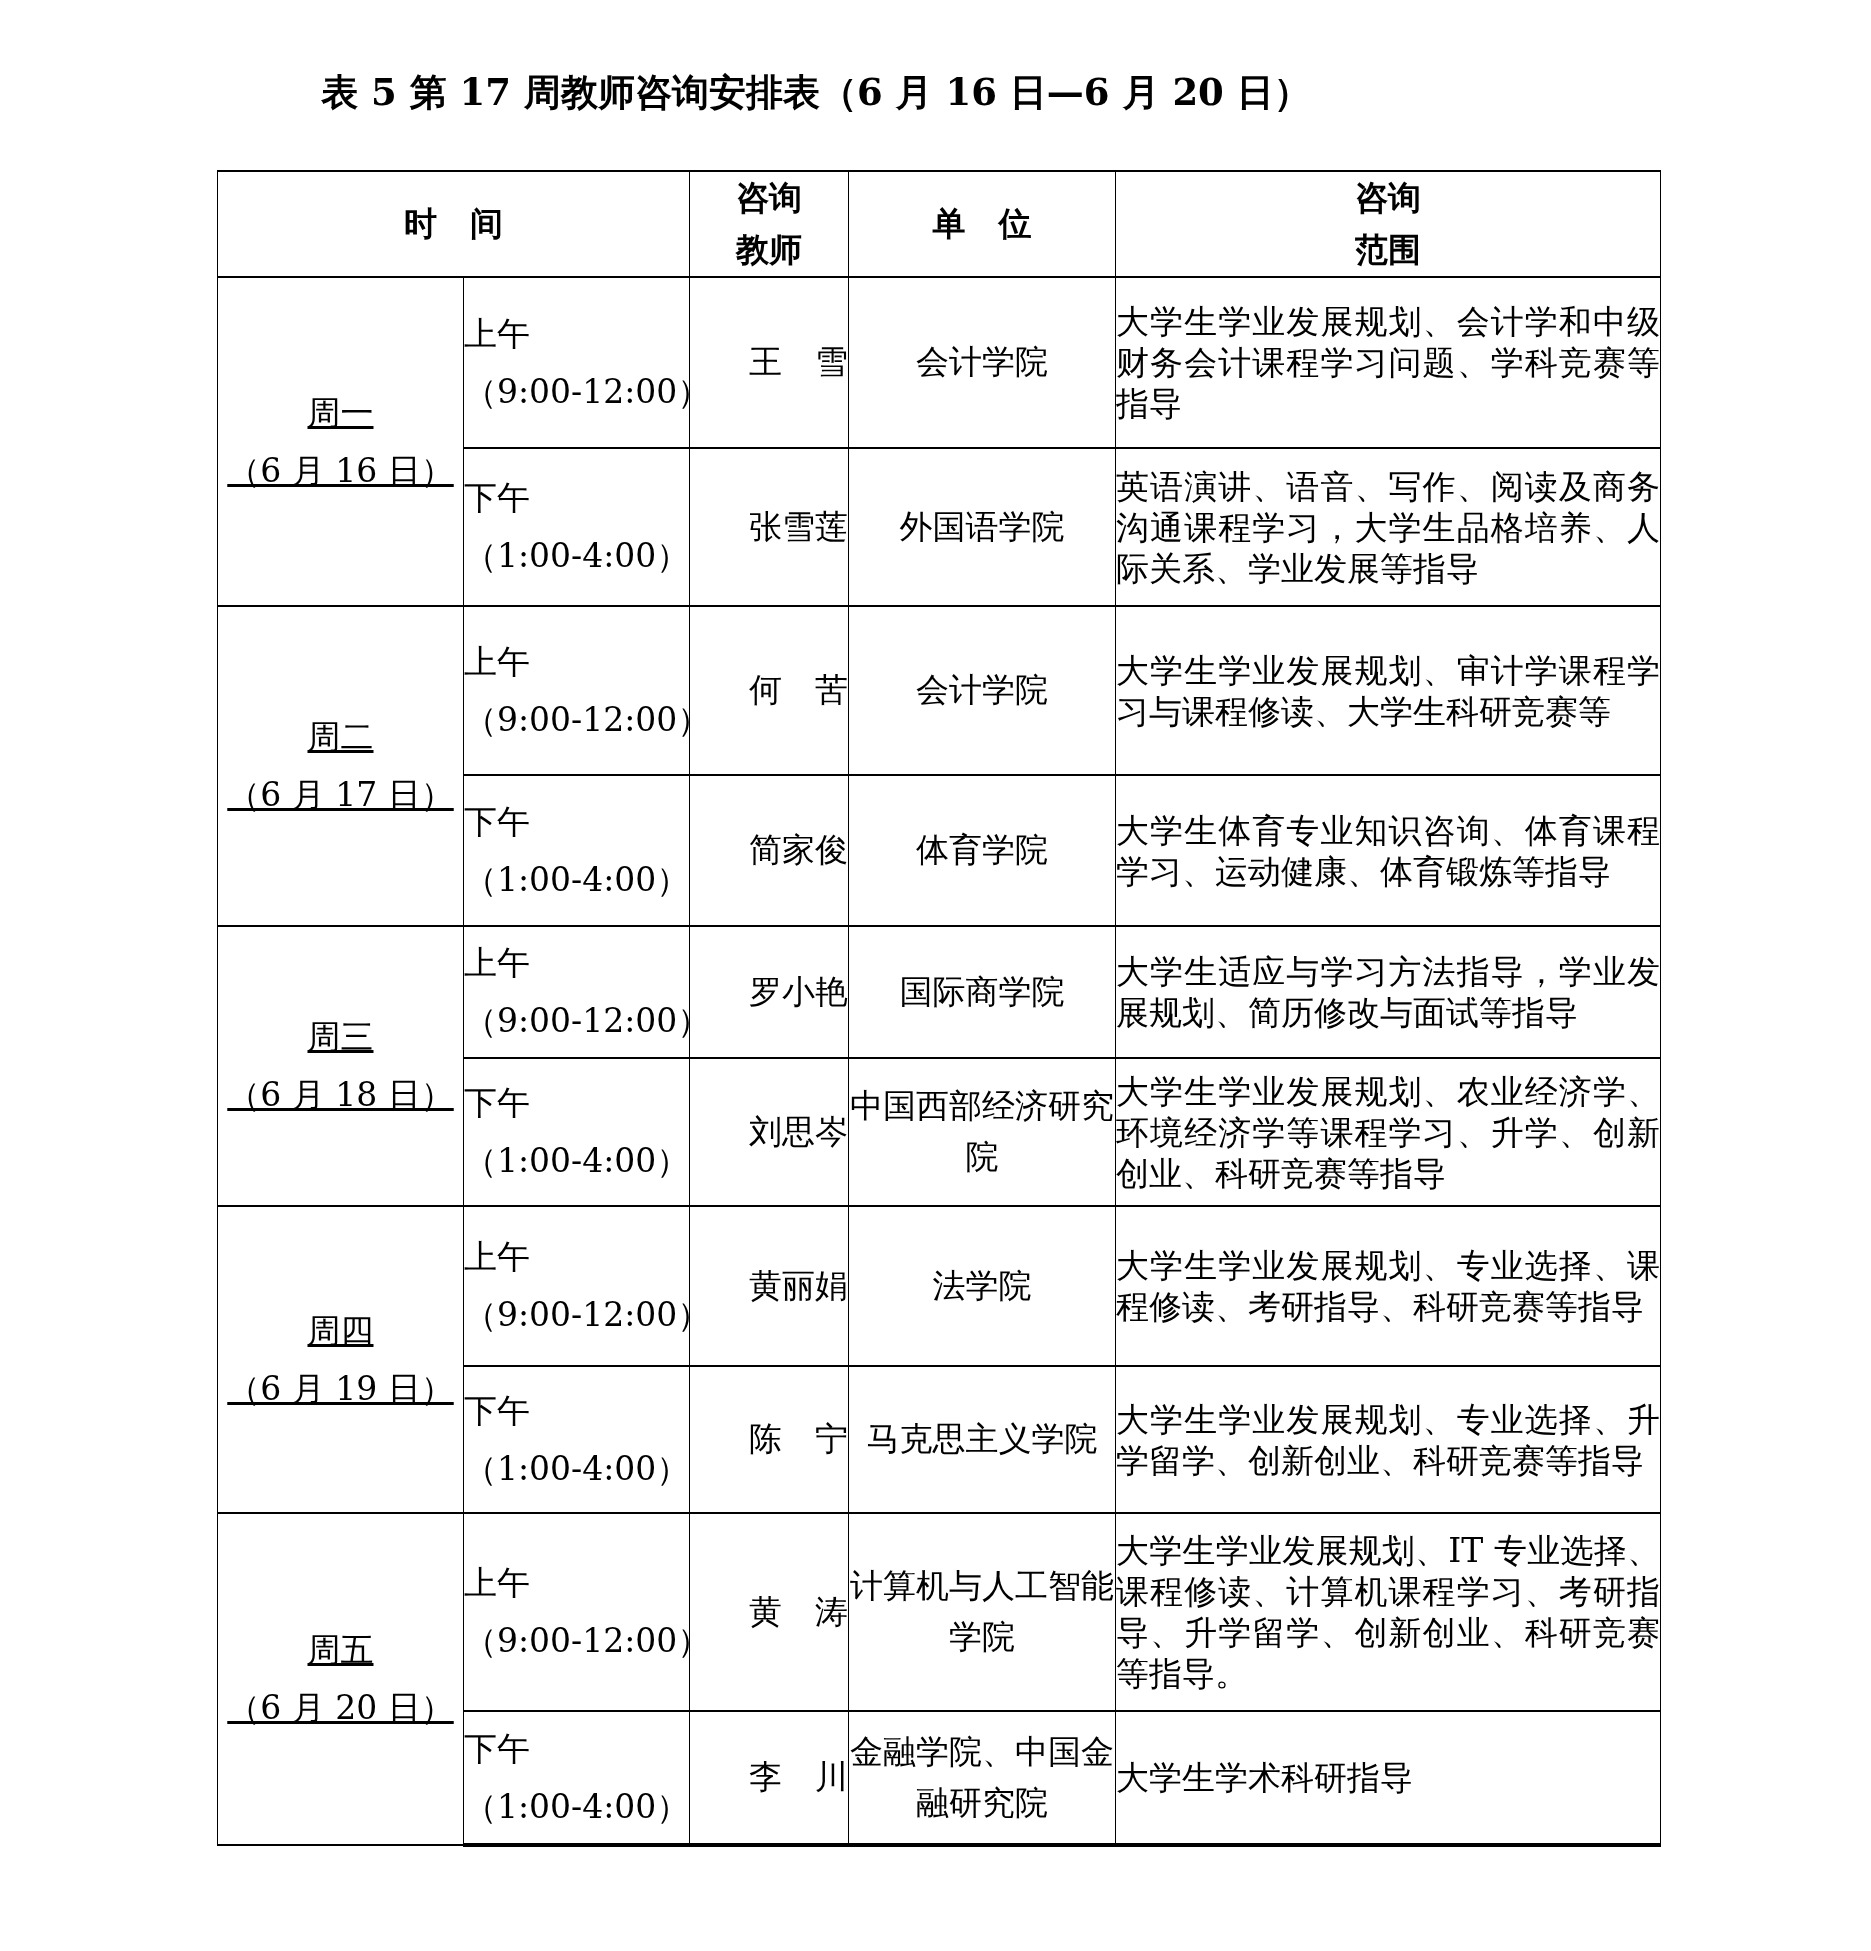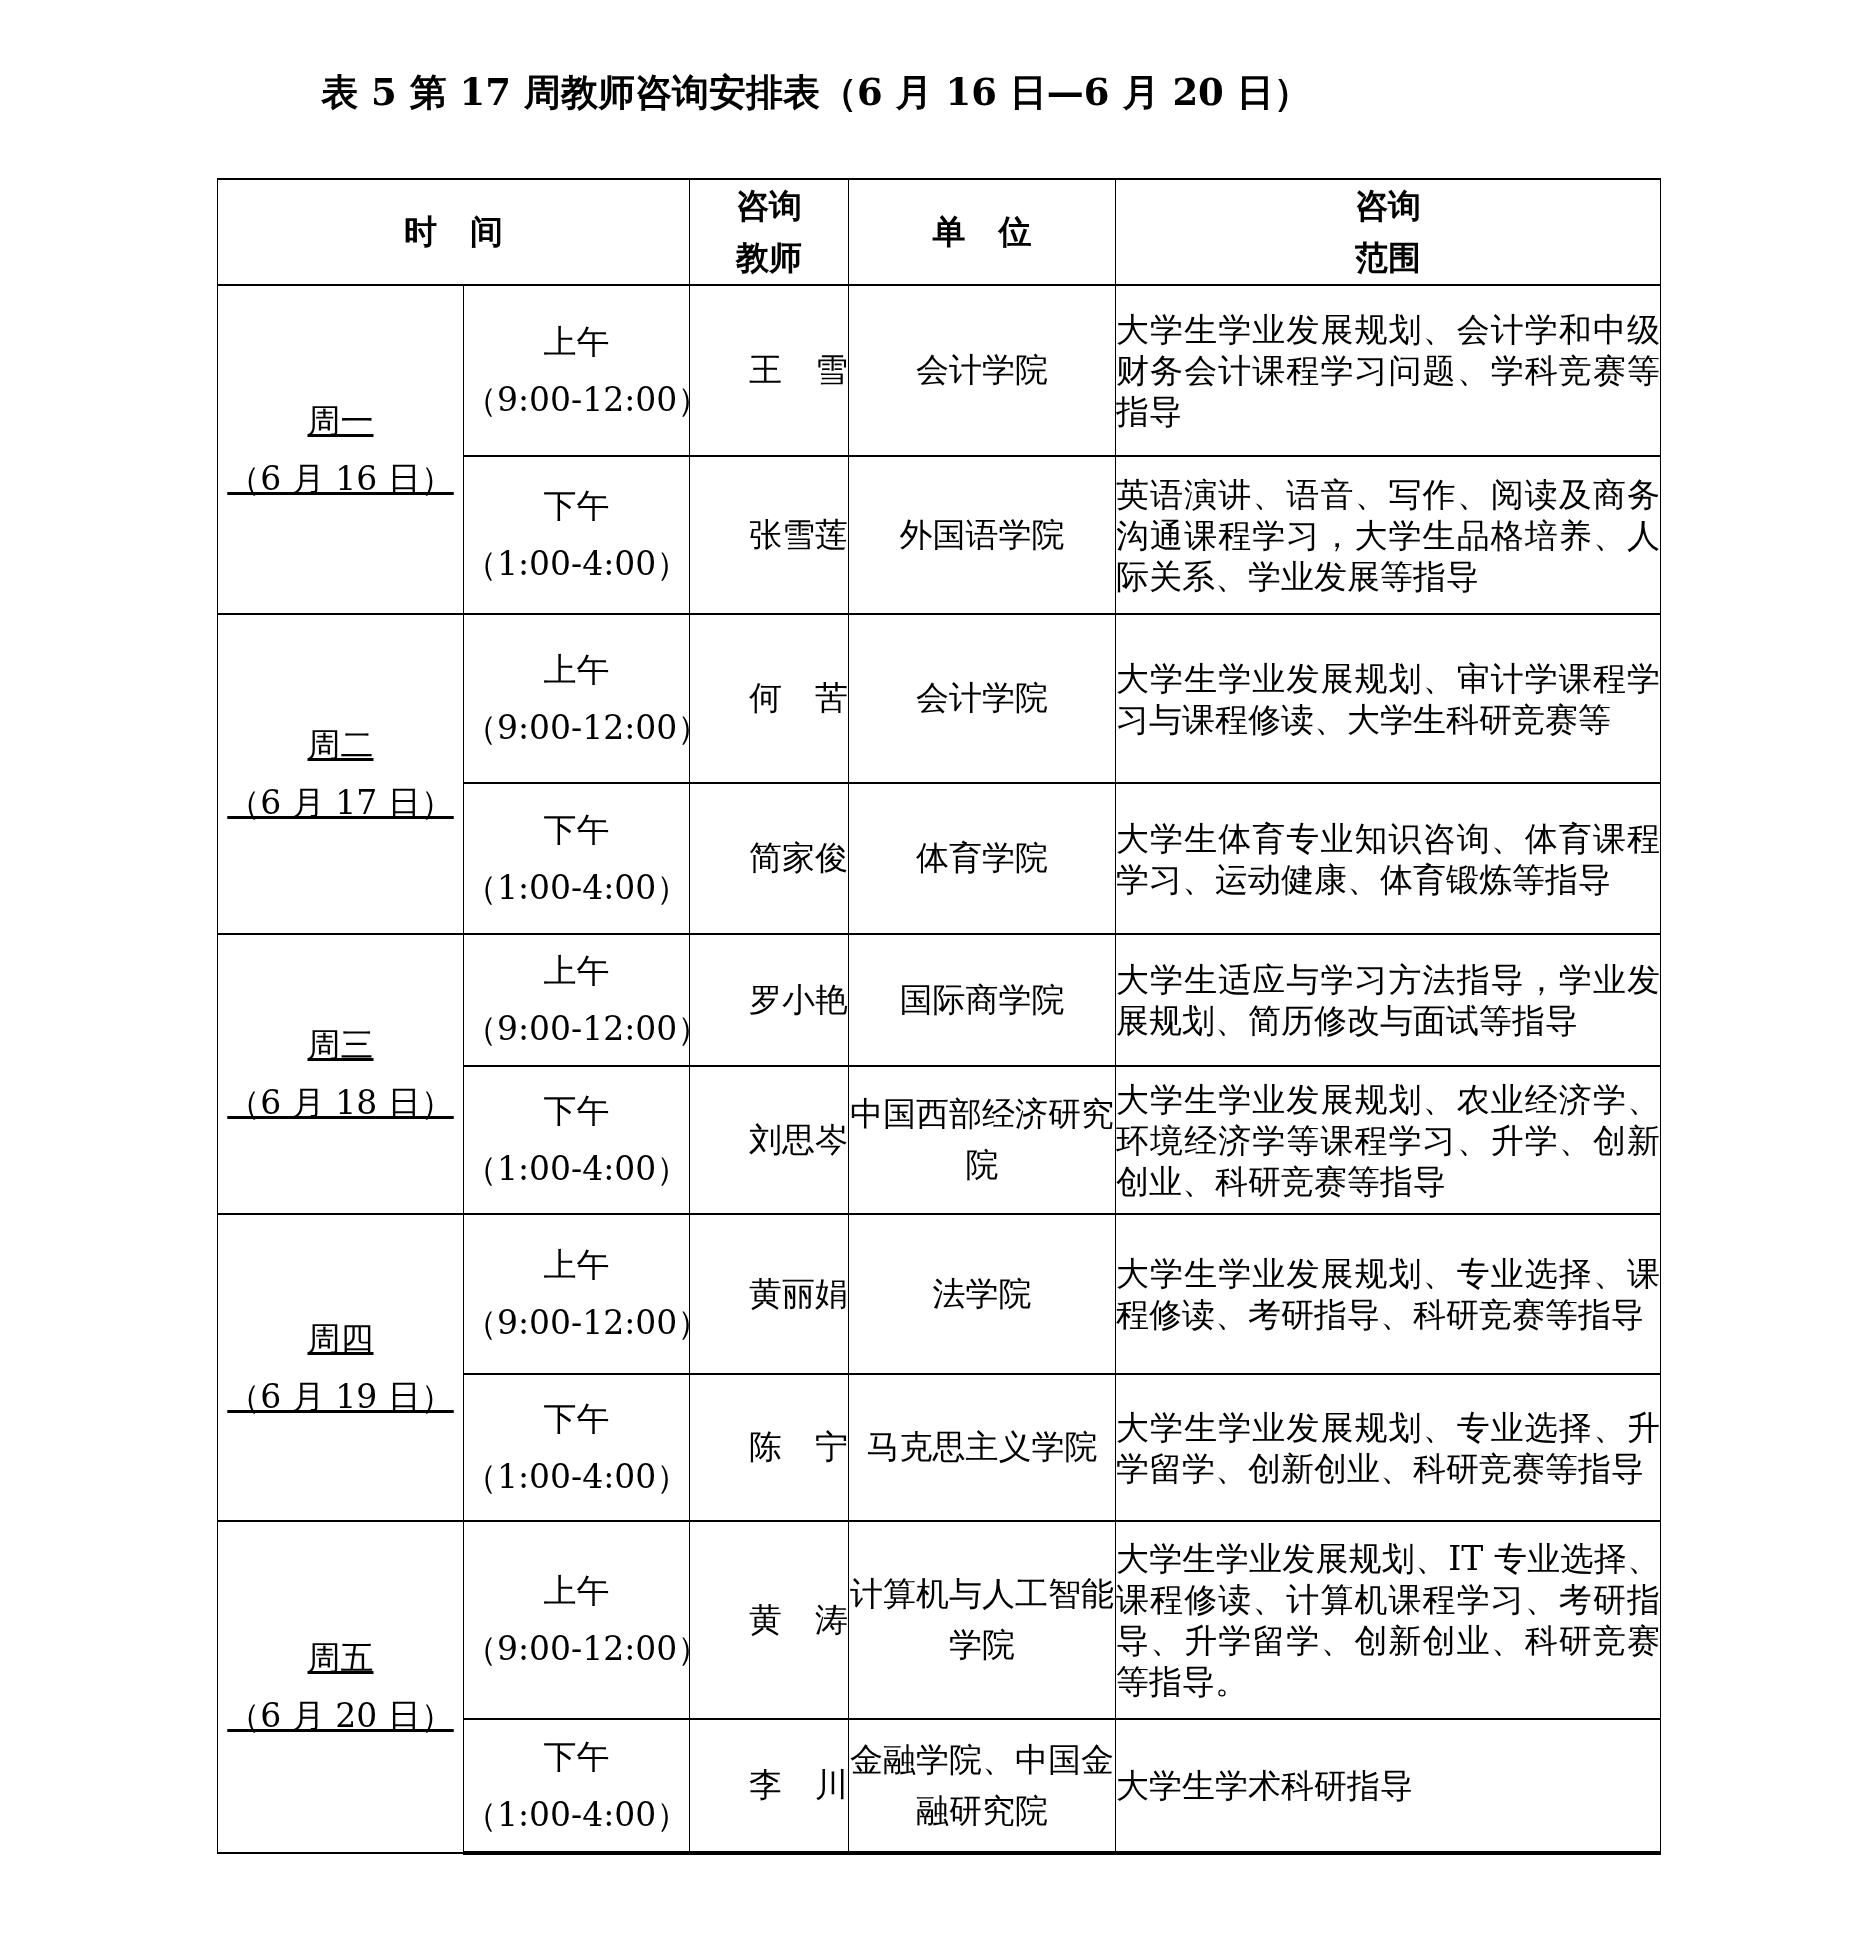--- a/index.html
+++ b/index.html
@@ -17,21 +17,21 @@
     left: 0;
     width: 100%;
     text-align: center;
     font-size: 37px;
     font-weight: bold;
     white-space: nowrap;
   }
   table.schedule {
     position: absolute;
     left: 217px;
-    top: 178px;
+    top: 170px;
     width: 1442px;
     border-collapse: collapse;
     table-layout: fixed;
   }
   table.schedule col.c1 { width: 246px; }
   table.schedule col.c2 { width: 226px; }
   table.schedule col.c3 { width: 159px; }
   table.schedule col.c4 { width: 267px; }
   table.schedule col.c5 { width: 545px; }
   table.schedule th, table.schedule td {
@@ -44,21 +44,21 @@
     padding: 0;
   }
   table.schedule tr.last-row td { border-bottom-width: 4.6px; }
   th.hdr {
     font-weight: bold;
     text-align: center;
     line-height: 52px;
   }
   td.c-day { text-align: center; text-decoration: underline; }
   td.c-day div { line-height: 58px; white-space: nowrap; }
-  td.c-time { text-align: center; }
+  td.c-time { }
   td.c-time div { line-height: 58px; white-space: nowrap; }
   td.c-teacher { text-align: right; white-space: nowrap; }
   td.c-unit {
     text-align: center;
     padding: 5.5px 12.8px;
     line-height: 51px;
     font-family: Liberation Serif, serif;
   }
   td.c-scope {
     text-align: justify;

